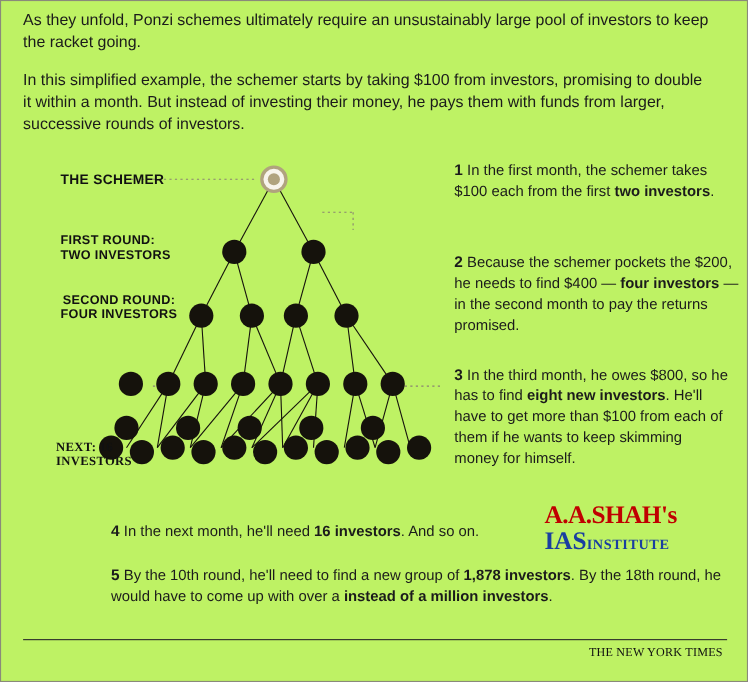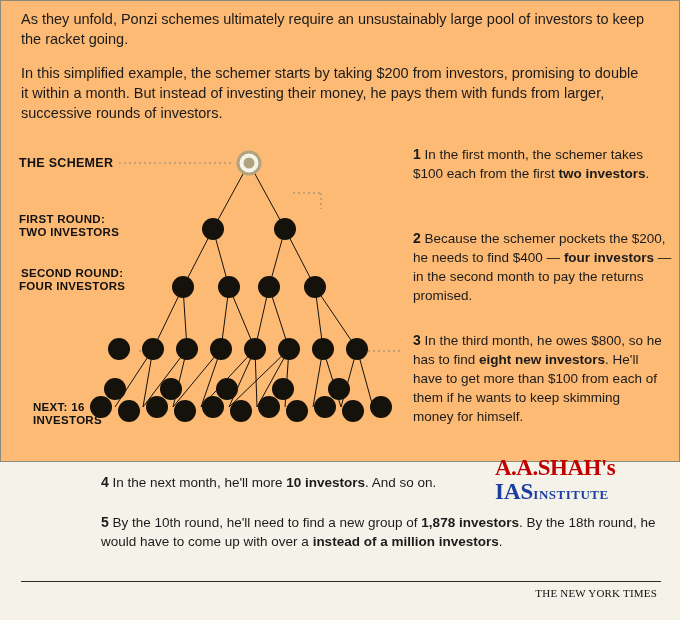--- a/index.html
+++ b/index.html
@@ -10,22 +10,22 @@
     width: 680px;
     height: 620px;
     background: #f5f2e9;
     font-family: "Liberation Sans", sans-serif;
     color: #1a1a1a;
     overflow: hidden;
   }
   #page {
     position: relative;
     width: 680px;
-    height: 462px;
-    background: #fdba74;
+    height: 620px;
+    background: #bef264;
     box-sizing: border-box;
     border: 1px solid #8a8a7a;
   }
   .intro {
     position: absolute;
     left: 20px;
     top: 8px;
     width: 628px;
     font-size: 14.5px;
     line-height: 20px;
@@ -44,26 +44,27 @@
   #diagram svg { display: block; }
 
   .dlabel {
     position: absolute;
     font-size: 11.5px;
     font-weight: bold;
     letter-spacing: 0.3px;
     line-height: 13px;
     color: #111;
     text-transform: uppercase;
+    margin-left: 36px;
   }
   #lbl-schemer { left: 18px; top: 18px; font-size: 12.5px; }
   #lbl-first   { left: 18px; top: 74px; }
   #lbl-second  { left: 18px; top: 128px; text-align: center; }
   #lbl-third   { left: 18px; top: 200px; }
-  #lbl-next    { left: 32px; top: 262px; }
+  #lbl-next    { left: 14px; top: 262px; font-family: Liberation Serif, serif; }
 
   
   .note {
     position: absolute;
     font-size: 13.5px;
     line-height: 19px;
     color: #1b1b1b;
   }
   .note b { font-weight: bold; }
   .num { font-weight: bold; font-size: 14px; }
@@ -123,21 +124,21 @@
     margin-left: 40px;
   }
 </style>
 </head>
 <body>
 
 <div id="page">
 
   <div class="intro">
     <p>As they unfold, Ponzi schemes ultimately require an unsustainably large pool of investors to keep the racket going.</p>
-    <p>In this simplified example, the schemer starts by taking $200 from investors, promising to double it within a month. But instead of investing their money, he pays them with funds from larger, successive rounds of investors.</p>
+    <p>In this simplified example, the schemer starts by taking $100 from investors, promising to double it within a month. But instead of investing their money, he pays them with funds from larger, successive rounds of investors.</p>
   </div>
 
   <div id="diagram">
     <svg width="400" height="320" viewBox="0 0 400 320">
       <g stroke="#15120c" stroke-width="1" fill="none">
 
         <line x1="248" y1="24" x2="212" y2="90"></line>
         <line x1="248" y1="24" x2="284" y2="90"></line>
 
         <line x1="212" y1="90" x2="182" y2="148"></line>
@@ -257,21 +258,21 @@
     <span>Because the schemer pockets the $200, he needs to find $400 — </span><b>four investors</b><span> — in the second month to pay the returns promised.</span>
   </div>
 
   <div class="note" id="note3">
     <span class="num">3</span>
     <span>In the third month, he owes $800, so he has to find </span><b>eight new investors</b><span>. He'll have to get more than $100 from each of them if he wants to keep skimming money for himself.</span>
   </div>
 
   <div class="note" id="note4">
     <span class="num">4</span>
-    <span>In the next month, he'll more </span><b>10 investors</b><span>. And so on.</span>
+    <span>In the next month, he'll need </span><b>16 investors</b><span>. And so on.</span>
   </div>
 
   <div class="note" id="note5">
     <span class="num">5</span>
     <span>By the 10th round, he'll need to find a new group of </span><b>1,878 investors</b><span>. By the 18th round, he would have to come up with over a </span><b>instead of a million investors</b><span>.</span>
   </div>
 
   <div id="logo">
     <div class="l1">A.A.SHAH's</div>
     <div class="l2"><span>IAS</span><span class="inst">INSTITUTE</span></div>

